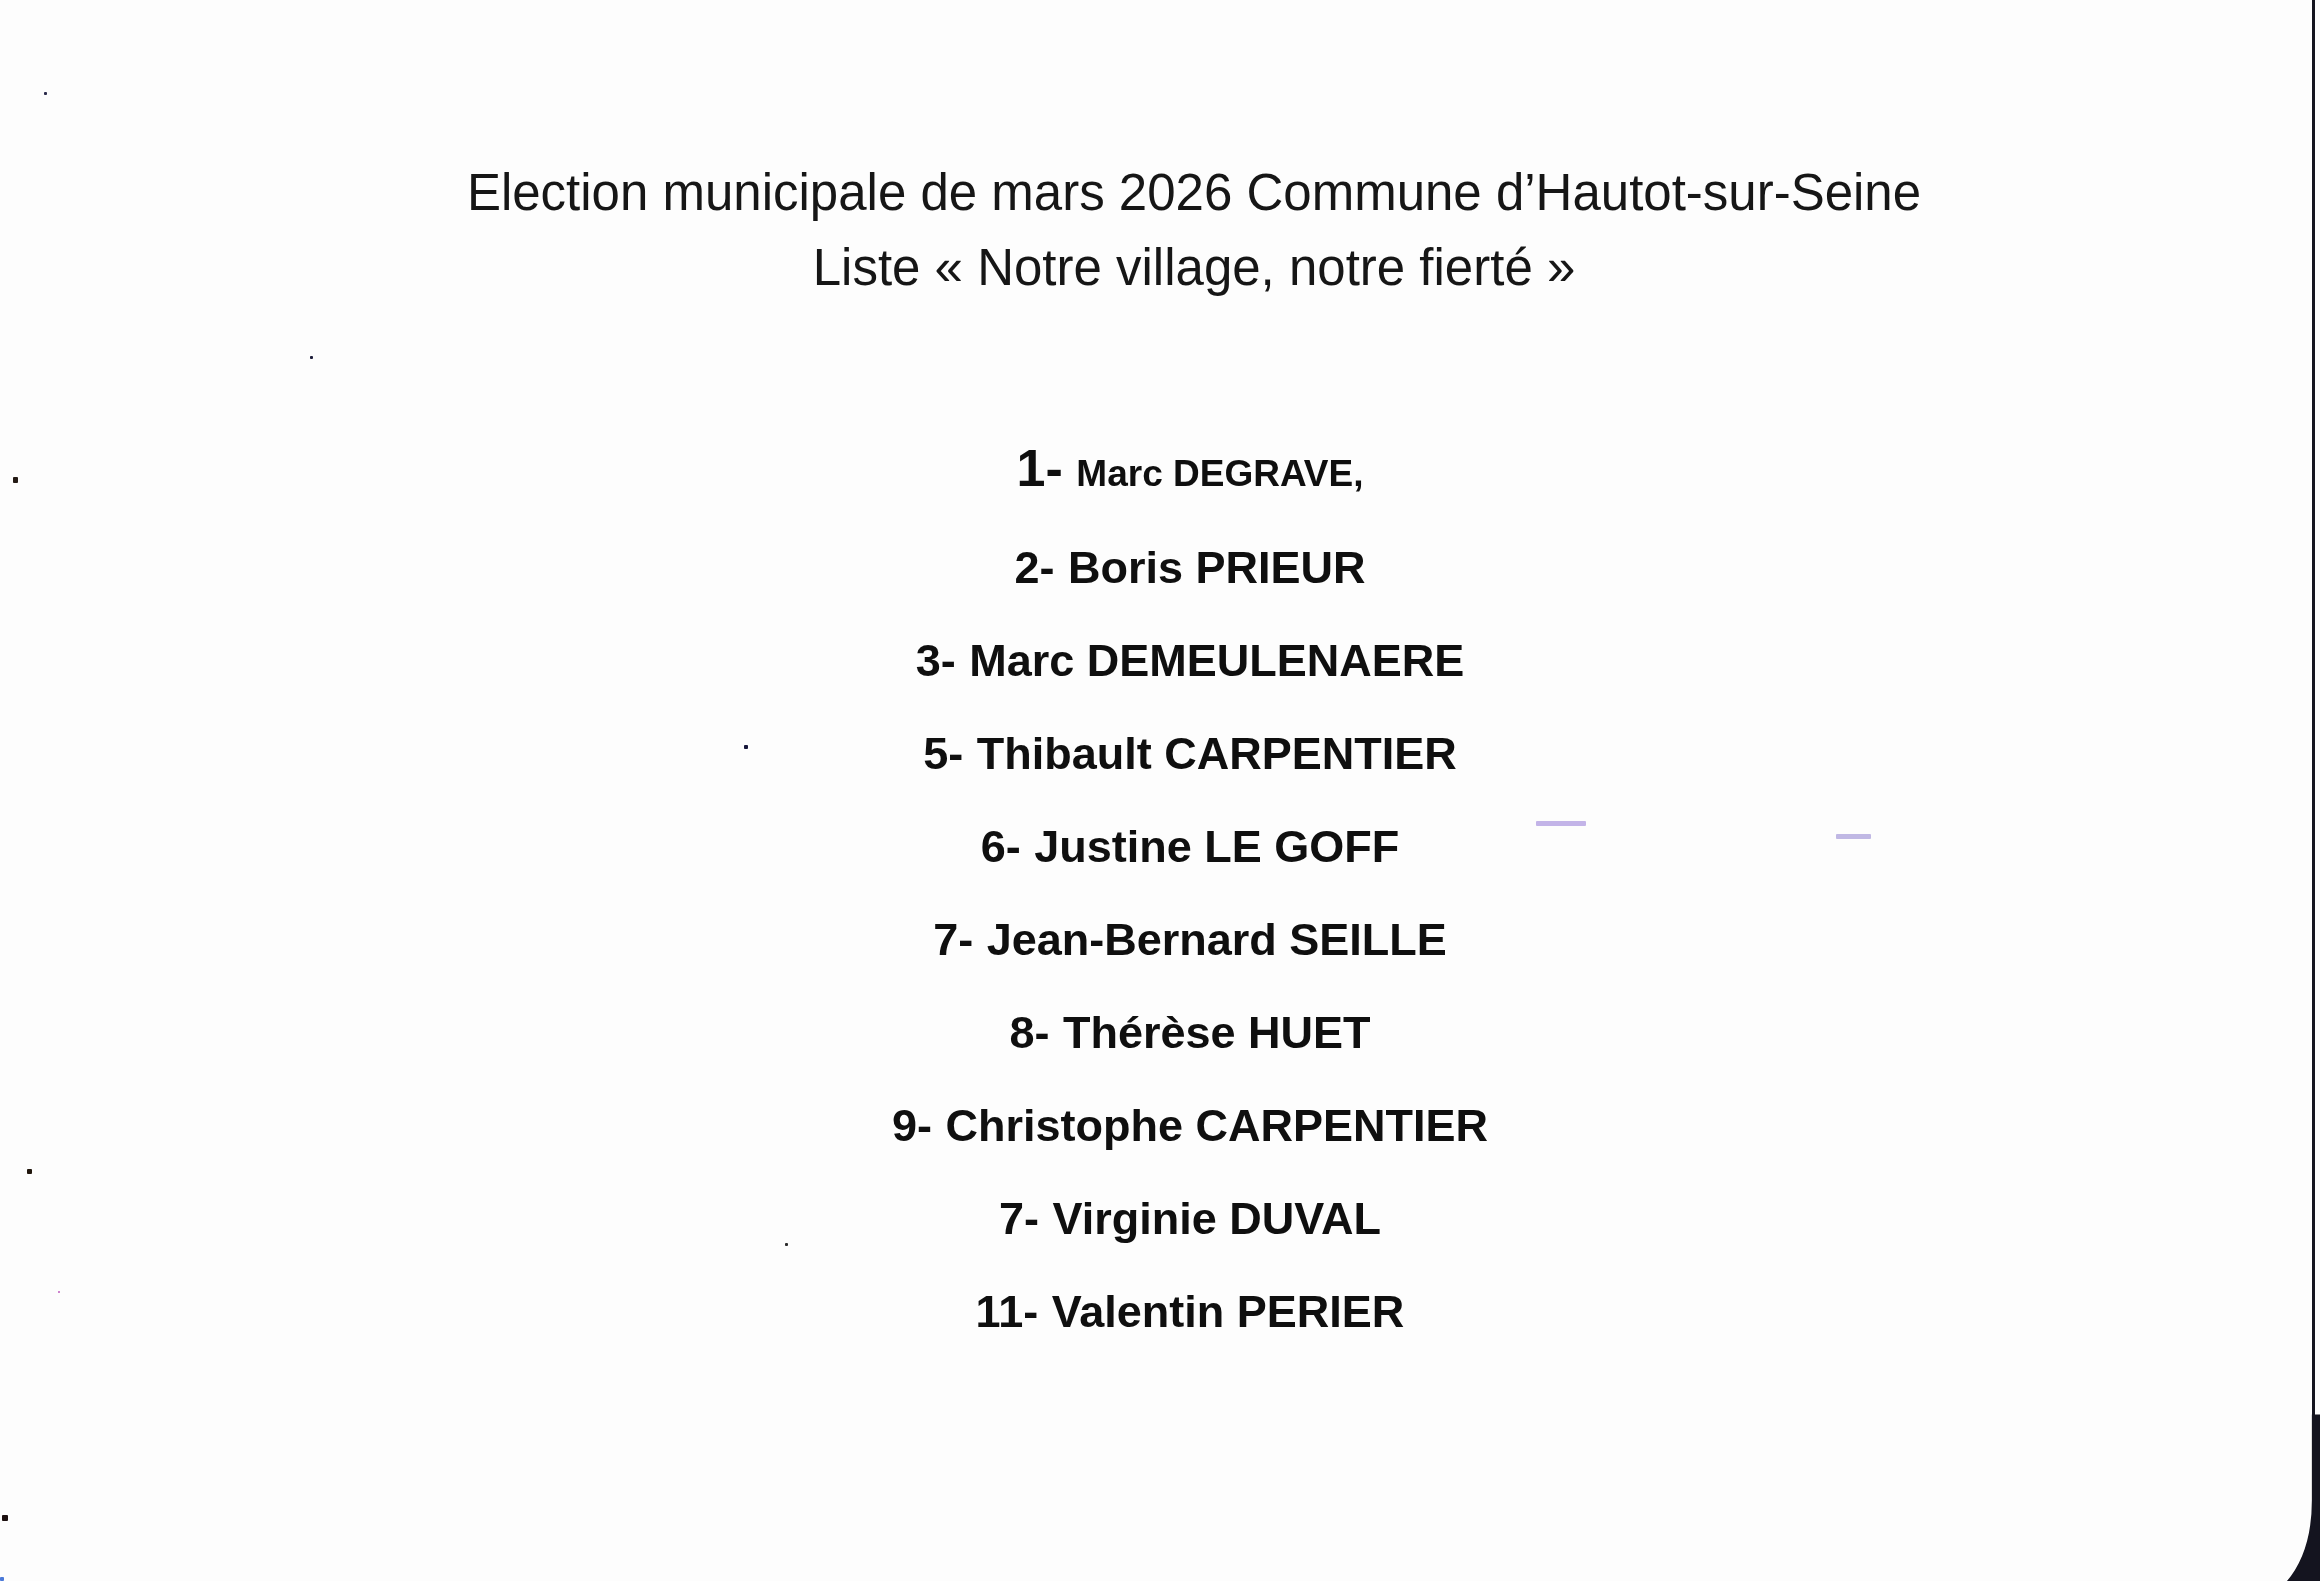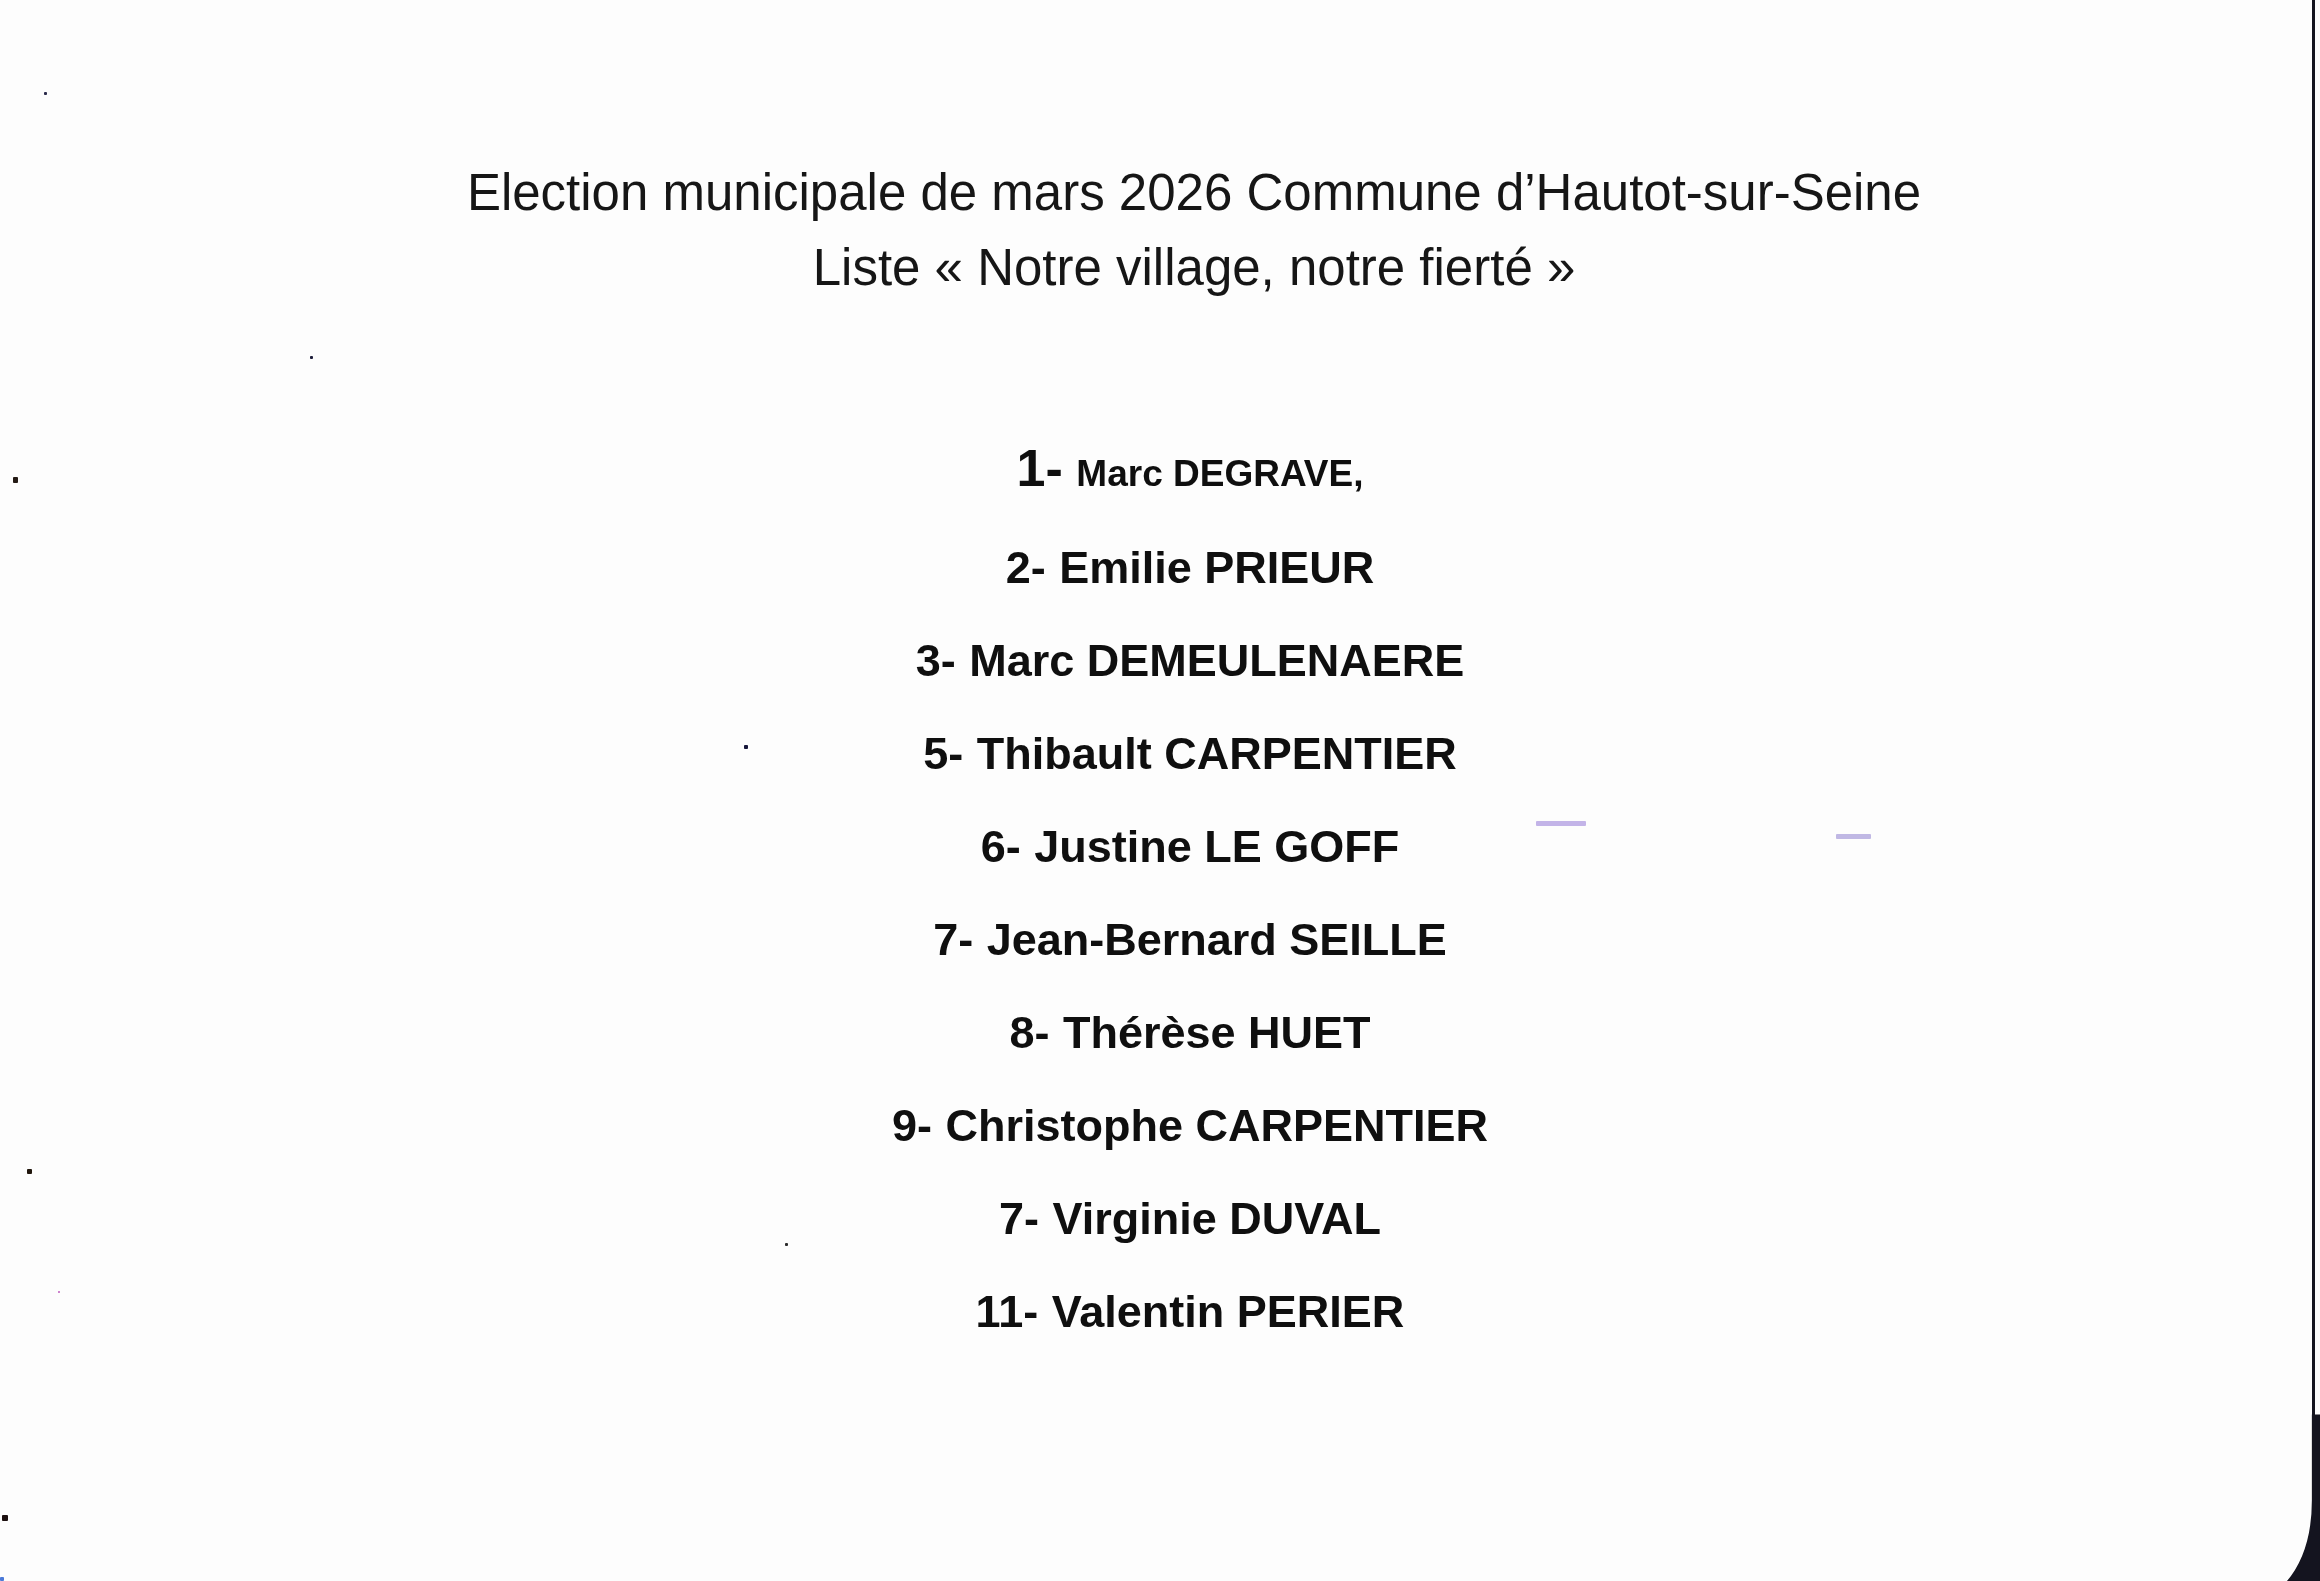--- a/index.html
+++ b/index.html
@@ -80,21 +80,21 @@
 
 <div id="paper" style="background: rgb(253, 253, 253);">
 
   <div id="title-block">
     <div>Election municipale de mars 2026 Commune d’Hautot-sur-Seine</div>
     <div>Liste « Notre village, notre fierté »</div>
   </div>
 
   <div id="candidate-list">
       <div class="row"><span class="num">1-</span><span class="name">Marc DEGRAVE,</span></div>
-      <div class="row"><span class="num">2-</span><span class="name">Emilie PRIEUR</span></div>
+      <div class="row"><span class="num">2-</span><span class="name">Boris PRIEUR</span></div>
       <div class="row"><span class="num">3-</span><span class="name">Marc DEMEULENAERE</span></div>
       <div class="row"><span class="num">5-</span><span class="name">Thibault CARPENTIER</span></div>
       <div class="row"><span class="num">6-</span><span class="name">Justine LE GOFF</span></div>
       <div class="row"><span class="num">7-</span><span class="name">Jean-Bernard SEILLE</span></div>
       <div class="row"><span class="num">8-</span><span class="name">Thérèse HUET</span></div>
       <div class="row"><span class="num">9-</span><span class="name">Christophe CARPENTIER</span></div>
       <div class="row"><span class="num">7-</span><span class="name">Virginie DUVAL</span></div>
       <div class="row"><span class="num">11-</span><span class="name">Valentin PERIER</span></div>
     </div>
 

